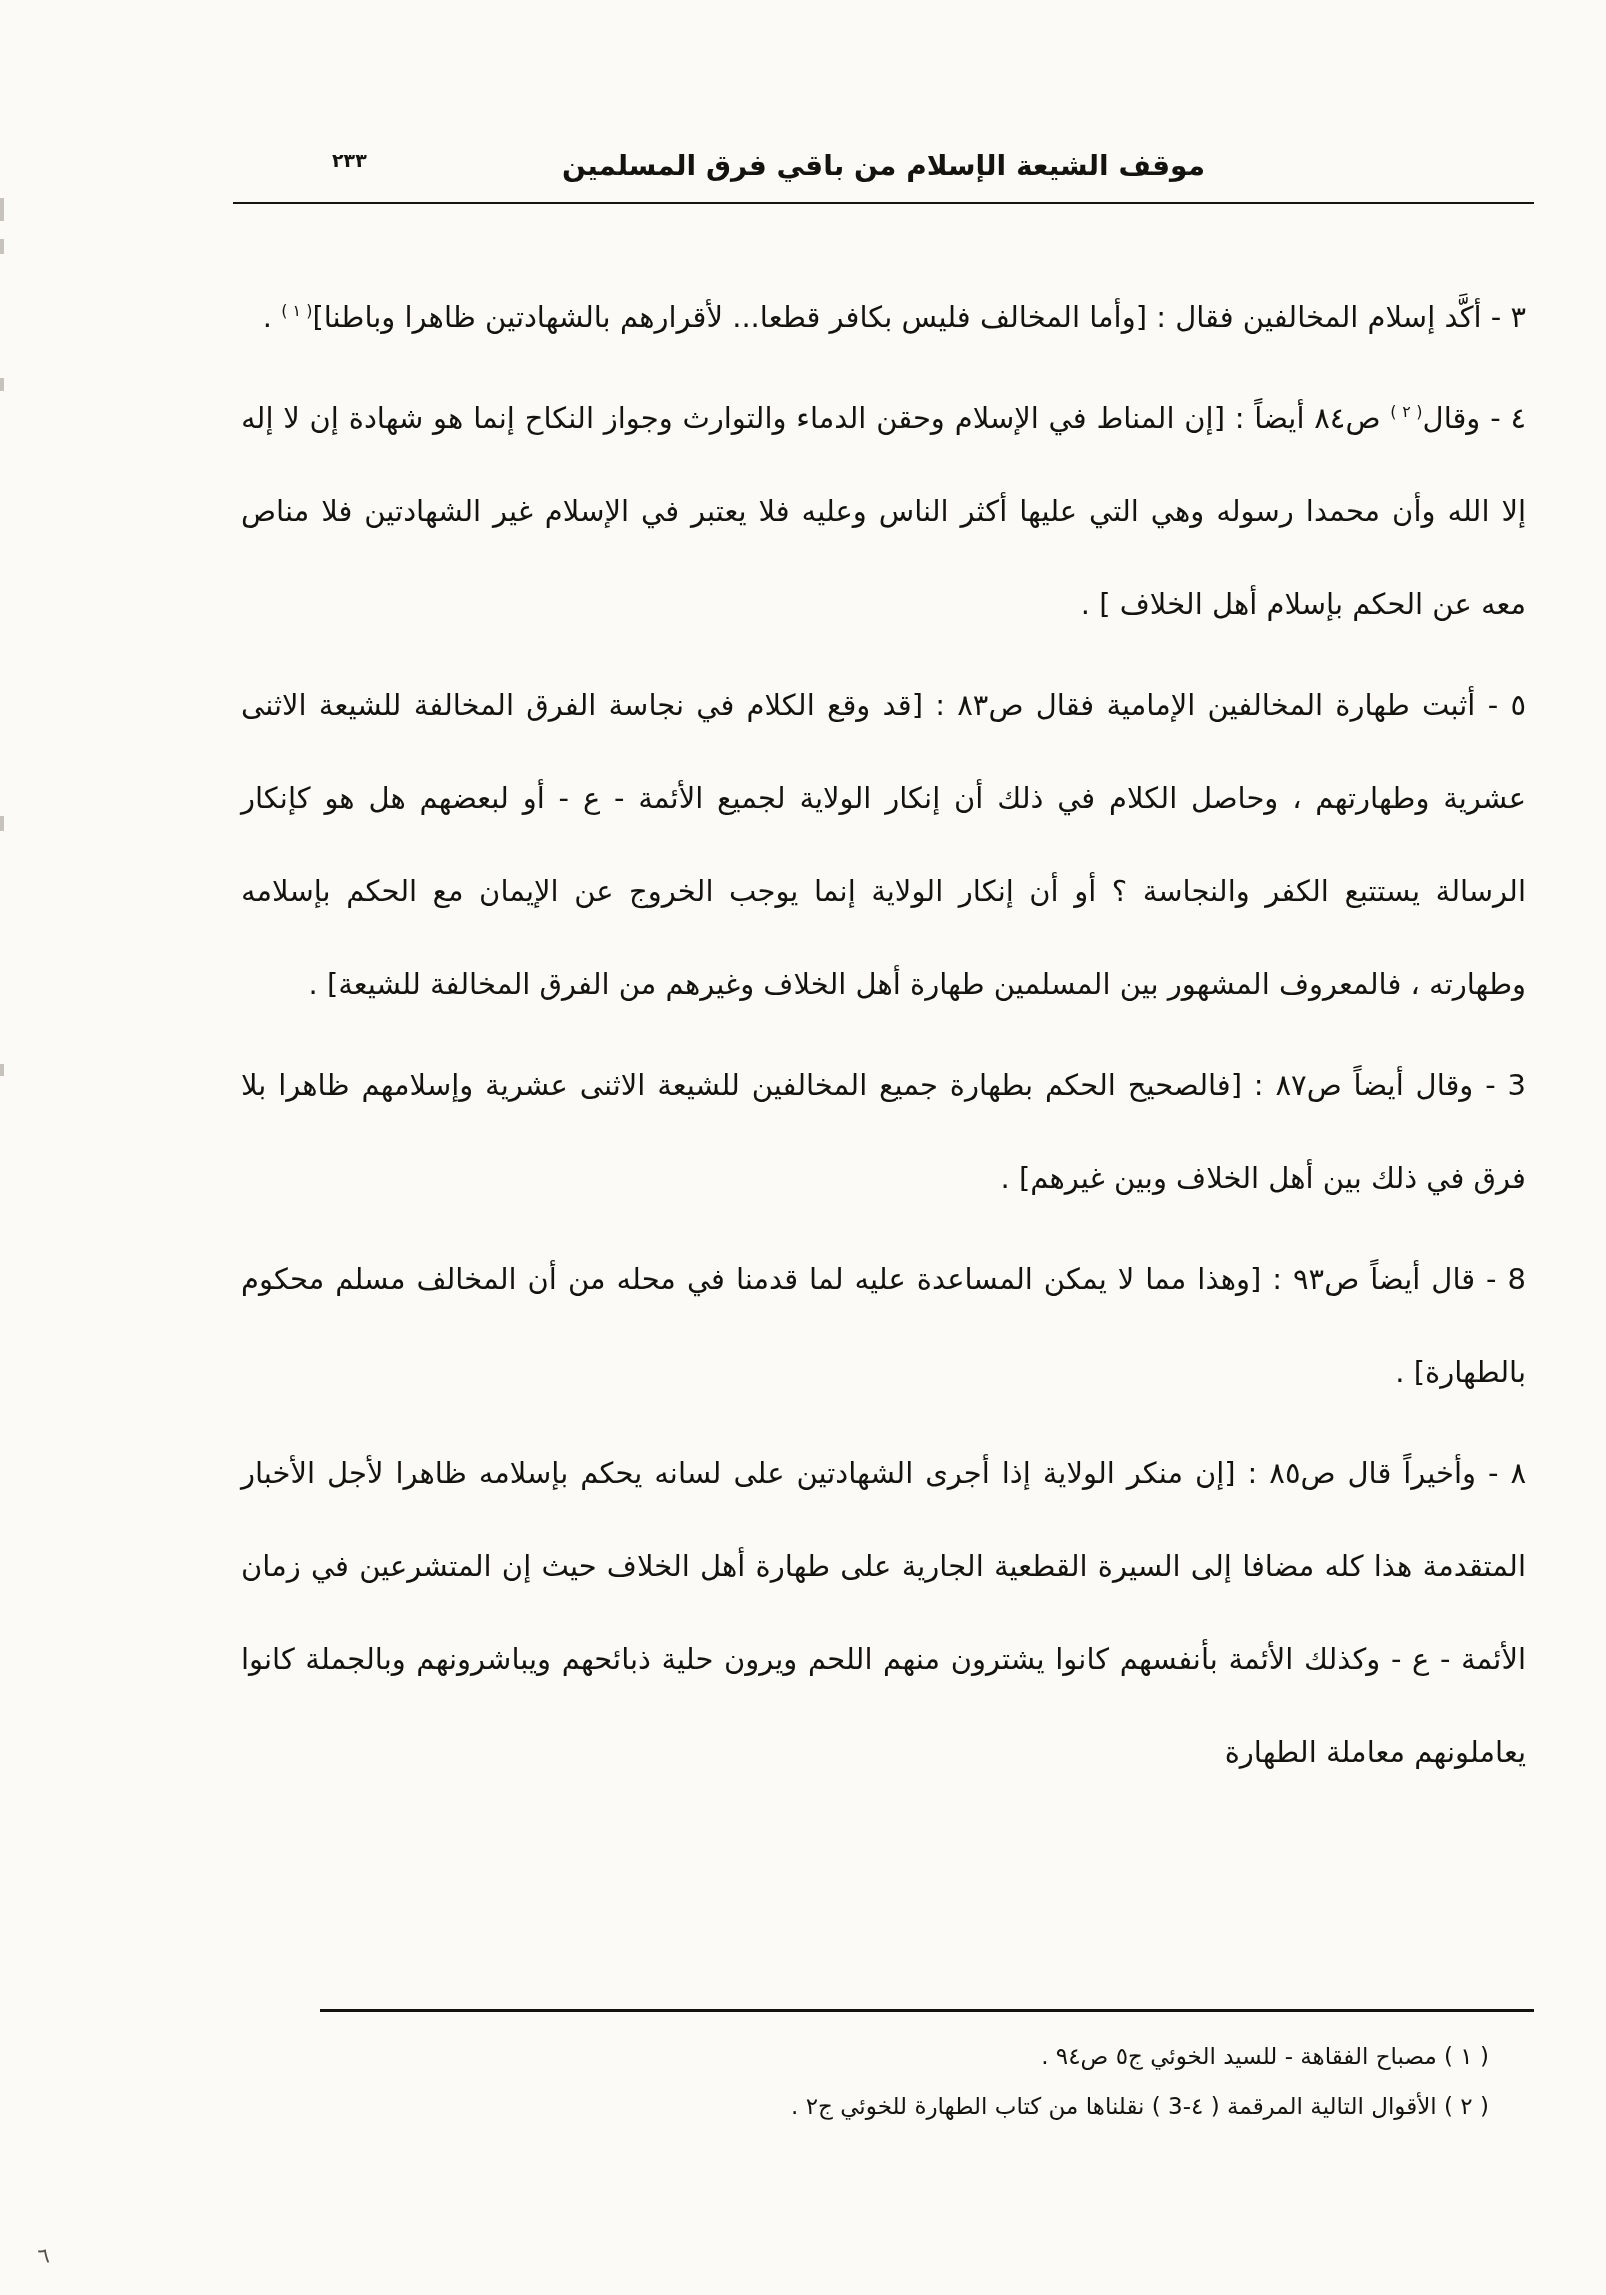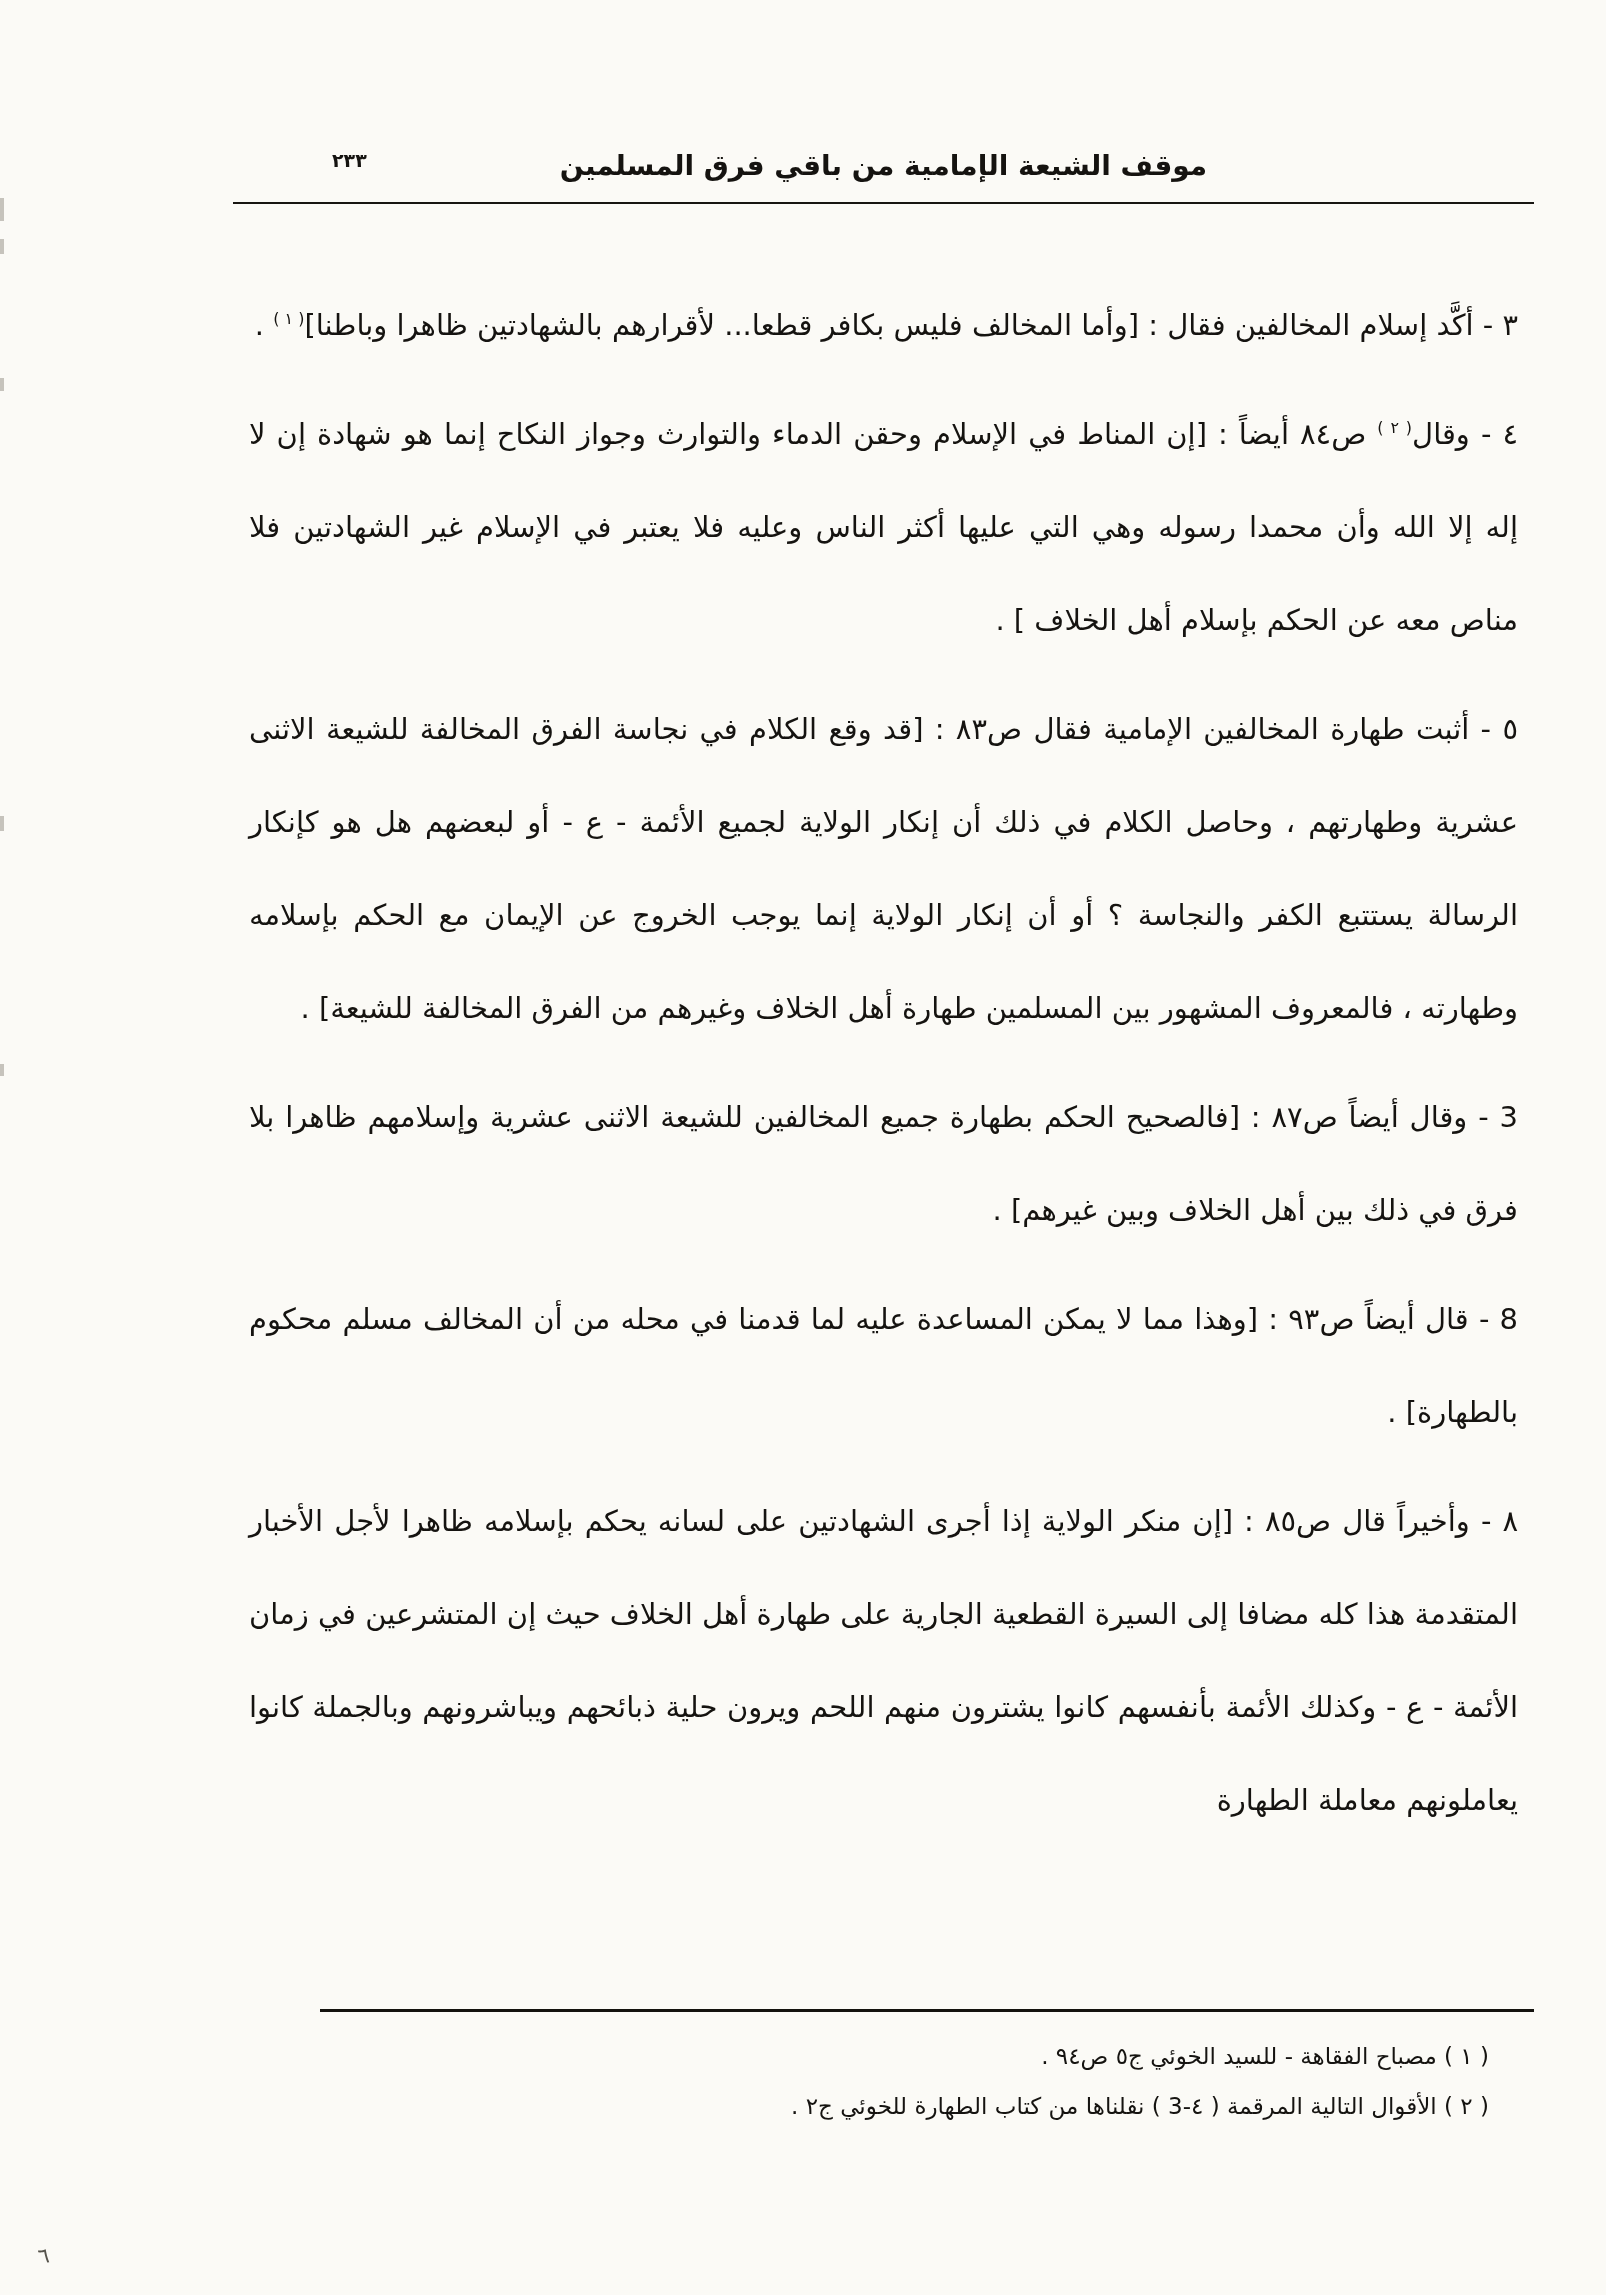--- a/index.html
+++ b/index.html
@@ -50,21 +50,21 @@
 
   
   .body-text {
     margin-top: 59px;
     font-size: 29px;
     line-height: 93px;
     text-align: justify;
   }
 
   .para {
-    margin: 16px;
+    margin: 8px;
   }
 
   .fn-ref {
     font-size: 0.55em;
     vertical-align: super;
     line-height: 0;
     letter-spacing: -1px;
   }
 
   
@@ -113,21 +113,21 @@
   .edge-smudge.s4 { top: 816px; height: 15px; }
   .edge-smudge.s5 { top: 1064px; height: 12px; }
 </style>
 </head>
 <body>
 
 <div class="page">
 
   <header class="page-header">
     <span class="page-number">٢٣٣</span>
-    <span class="header-title">موقف الشيعة الإمامية  من باقي فرق المسلمين</span>
+    <span class="header-title">موقف الشيعة الإسلام  من باقي فرق المسلمين</span>
   </header>
 
   <main class="body-text">
 
     <p class="para"><span>٣ - أكَّد إسلام المخالفين فقال : [وأما المخالف فليس بكافر قطعا... لأقرارهم بالشهادتين ظاهرا وباطنا]</span><sup class="fn-ref">( ١ )</sup><span> .</span></p>
 
     <p class="para"><span>٤ - وقال</span><sup class="fn-ref">( ٢ )</sup><span> ص٨٤ أيضاً : [إن المناط في الإسلام وحقن الدماء والتوارث وجواز النكاح إنما هو شهادة إن لا إله إلا الله وأن محمدا رسوله وهي التي عليها أكثر الناس وعليه فلا يعتبر في الإسلام غير الشهادتين فلا مناص معه عن الحكم بإسلام أهل الخلاف ] .</span></p>
 
     <p class="para">٥ - أثبت طهارة المخالفين الإمامية فقال ص٨٣ : [قد وقع الكلام في نجاسة الفرق المخالفة للشيعة الاثنى عشرية وطهارتهم ، وحاصل الكلام في ذلك أن إنكار الولاية لجميع الأئمة - ع - أو لبعضهم هل هو كإنكار الرسالة يستتبع الكفر والنجاسة ؟ أو أن إنكار الولاية إنما يوجب الخروج عن الإيمان مع الحكم بإسلامه وطهارته ، فالمعروف المشهور بين المسلمين طهارة أهل الخلاف وغيرهم من الفرق المخالفة للشيعة] .</p>
 

